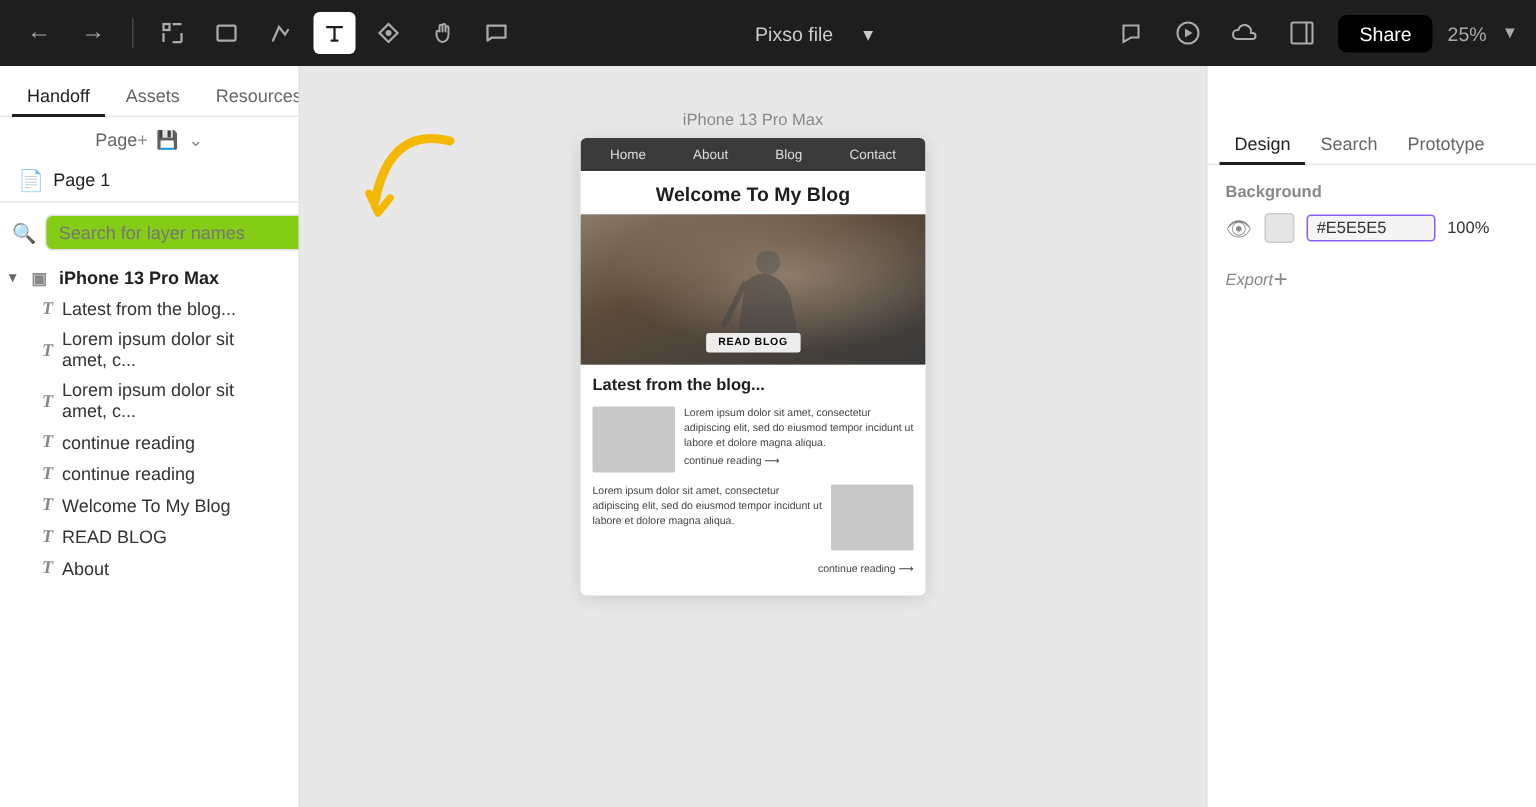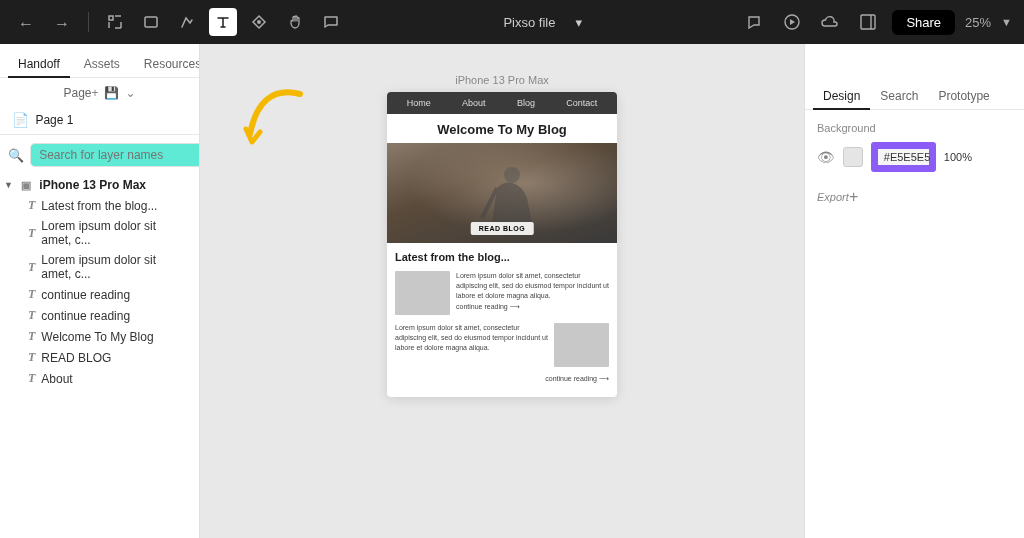--- a/index.html
+++ b/index.html
@@ -122,21 +122,21 @@
     }
 
     .search-bar {
       padding: 4px 8px;
       display: flex;
       align-items: center;
       gap: 6px;
     }
     .search-input {
       flex: 1;
-      background: #5eead4;
+      background: #84cc16;
       border: 1px solid #e0e0e0;
       border-radius: 5px;
       padding: 4px 8px;
       font-size: 12px;
       outline: none;
       color: #333;
     }
 
     .layer-tree {
       flex: 1;
@@ -334,45 +334,45 @@
       border-bottom: 2px solid #1e1e1e;
       font-weight: 500;
     }
     .right-content {
       padding: 12px;
       flex: 1;
     }
     .section-label {
       font-size: 11px;
       color: #888;
-      font-weight: 400;
+      font-weight: 700;
       margin-bottom: 8px;
     }
     .bg-row {
       display: flex;
       align-items: center;
       gap: 8px;
       margin-bottom: 16px;
     }
     .eye-icon { color: #888; font-size: 14px; cursor: pointer; }
     .color-swatch {
       width: 20px; height: 20px;
       background: #E5E5E5;
       border: 1px solid #ccc;
       border-radius: 3px;
       cursor: pointer;
     }
     .hex-value {
       font-size: 11px;
       color: #333;
       background: #f5f5f5;
-      border: 7px solid #8b5cf6;
+      border: 1px solid #8b5cf6;
       border-radius: 3px;
       padding: 2px 6px;
-      width: 65px;
+      width: 86px;
     }
     .opacity-value {
       font-size: 11px;
       color: #333;
       text-align: right;
     }
     .export-row {
       display: flex;
       align-items: center;
       justify-content: flex-start;

